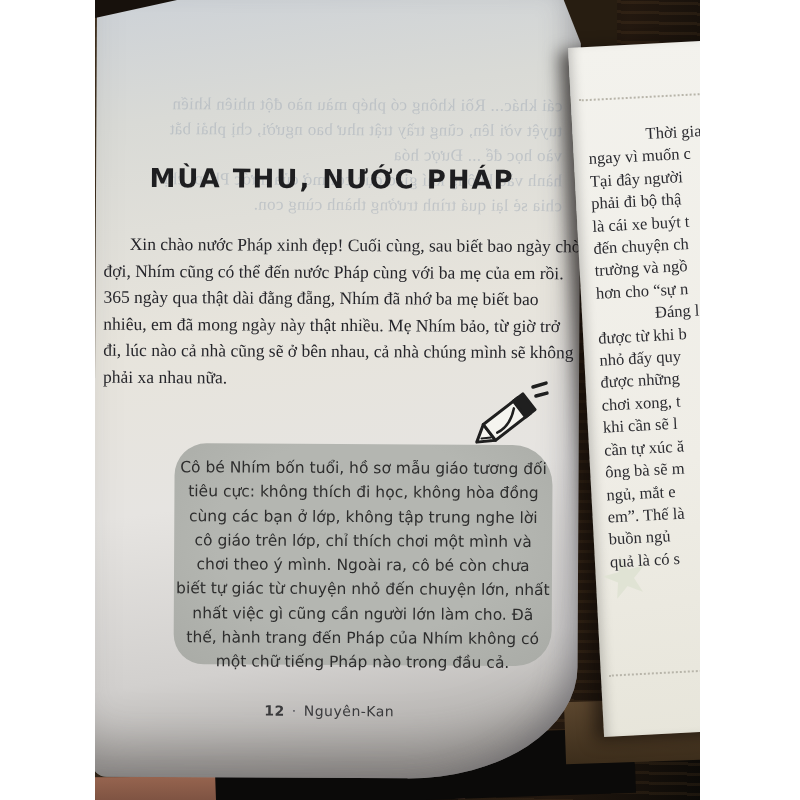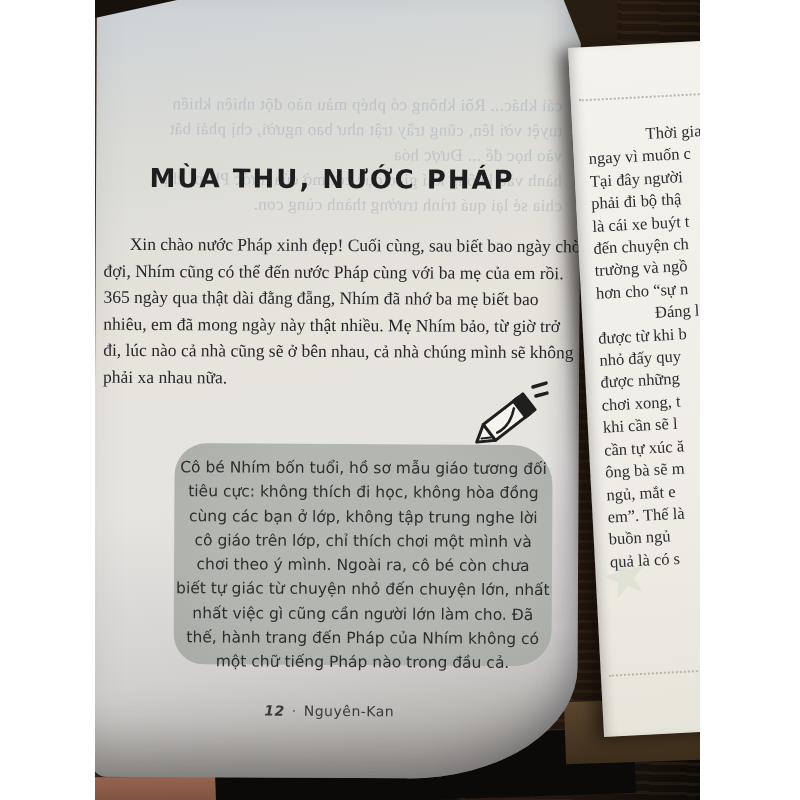--- a/index.html
+++ b/index.html
@@ -69,21 +69,21 @@
   }
   .graybox .line{
     text-align:center;white-space:nowrap;
     font-family:"DejaVu Sans", sans-serif;font-size:15.5px;line-height:24.3px;color:#2d2d2d;
   }
   .crayon{position:absolute;left:366px;top:386px;width:94px;height:72px;z-index:3;}
   .page-footer{
     position:absolute;left:0;top:711px;width:472px;z-index:2;text-align:center;
     font-family:"DejaVu Sans", sans-serif;font-size:14px;letter-spacing:0.5px;color:#3a3a3c;
   }
-  .page-footer .pagenum{font-style:italic;font-weight:700;margin-right:7px;}
+  .page-footer .pagenum{font-weight:700;margin-right:7px;}
   .page-footer .sep{margin-right:7px;color:#55555a;}
   
   .right-page{
     position:absolute;left:473px;top:48px;width:212px;height:690px;z-index:4;overflow:hidden;
     background:linear-gradient(176deg,#f3f2ed 0%,#efede6 60%,#e7e5da 100%);
     transform:rotate(-3deg);transform-origin:top left;
     box-shadow:-9px 3px 16px rgba(15,10,6,0.6), inset 9px 0 12px -6px rgba(0,0,0,0.22);
   }
   .rp-dotted-top{position:absolute;left:8px;top:52px;width:200px;border-top:2px dotted #b8b5aa;}
   .rp-dotted-bottom{position:absolute;left:8px;top:628px;width:200px;border-top:2px dotted #b8b5aa;}

